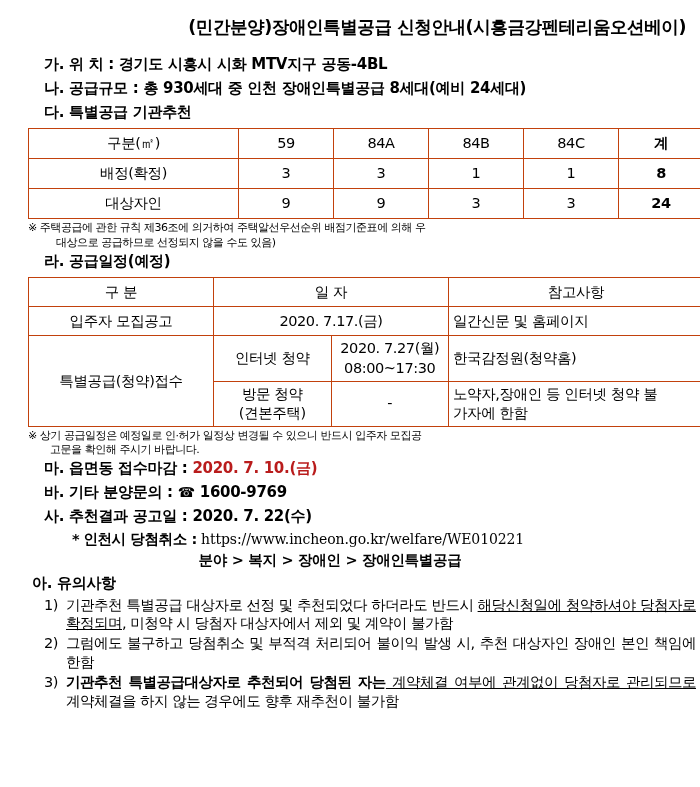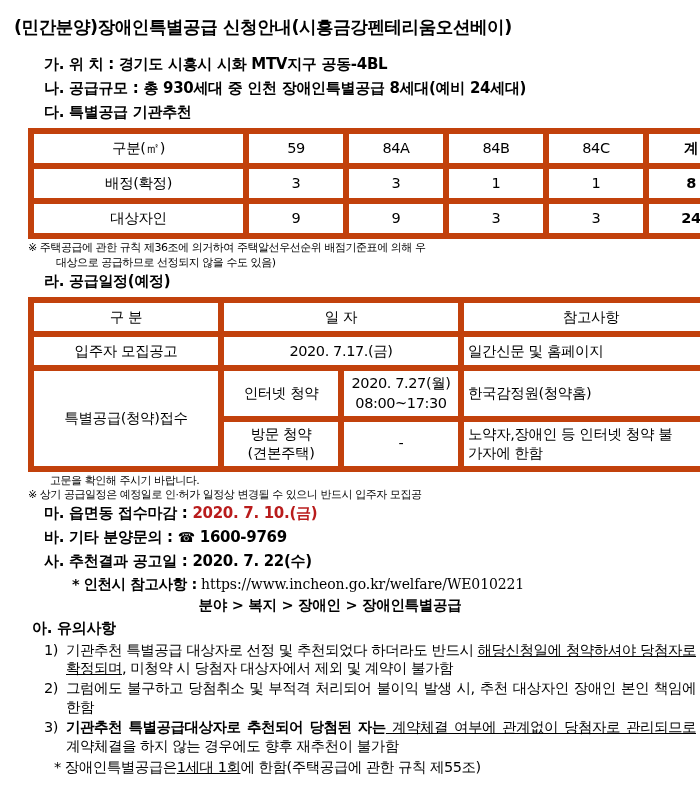--- a/index.html
+++ b/index.html
@@ -21,21 +21,21 @@
   .page {
     width: 700px;
     height: 787px;
     box-sizing: border-box;
     padding: 10px 14px 0 14px;
     position: relative;
   }
 
   
   .doc-title {
-    text-align: left;
+    text-align: right;
     font-size: 17.5px;
     font-weight: bold;
     letter-spacing: -0.4px;
     margin: 6px 0 16px 0;
     white-space: nowrap;
   }
 
   
   .item-line {
     font-weight: bold;
@@ -50,21 +50,21 @@
   }
 
   
   table.grid {
     border-collapse: collapse;
     width: 660px;
     margin: 6px 0 2px 14px;
     table-layout: fixed;
   }
   table.grid td, table.grid th {
-    border: 6px solid #c2410c;
+    border: 1px solid #c2410c;
     font-weight: normal;
     font-size: 14.5px;
     text-align: center;
     vertical-align: middle;
     padding: 3px 2px;
     letter-spacing: -0.4px;
   }
   table.grid td.bold, table.grid th.bold {
     font-weight: bold;
   }
@@ -234,43 +234,43 @@
         <td>-</td>
         <td class="lft">
           <span>노약자,장애인 등 인터넷 청약 불</span><br>
           <span>가자에 한함</span>
         </td>
       </tr>
     </tbody>
   </table>
 
   <div class="note">
+    <span class="hang">※ 상기 공급일정은 예정일로 인·허가 일정상 변경될 수 있으니 반드시 입주자 모집공</span>
     <span class="hang" style="padding-left:22px;text-indent:0">고문을 확인해 주시기 바랍니다.</span>
-    <span class="hang">※ 상기 공급일정은 예정일로 인·허가 일정상 변경될 수 있으니 반드시 입주자 모집공</span>
   </div>
 
   <div class="item-line" style="margin-top:2px">
     <span>마. 읍면동 접수마감 :</span>
     <span class="blue">2020. 7. 10.(금)</span>
   </div>
 
   <div class="item-line">
     <span>바. 기타 분양문의 :</span>
     <span class="phone-ico">☎</span>
     <span>1600-9769</span>
   </div>
 
   <div class="item-line">
     <span>사. 추천결과 공고일 :</span>
     <span>2020. 7. 22(수)</span>
   </div>
 
   <div class="star-line">
     <b>*</b>
-    <b>인천시 참고사항 :</b>
+    <b>인천시 당첨취소 :</b>
     <span class="url-text">https://www.incheon.go.kr/welfare/WE010221</span>
   </div>
   <div class="center-line">분야 &gt; 복지 &gt; 장애인 &gt; 장애인특별공급</div>
 
   <div class="caution-head">아. 유의사항</div>
 
   <ol class="cautions">
     <li>
       <span class="marker">1)</span>
       <span>기관추천 특별공급 대상자로 선정 및 추천되었다 하더라도 반드시 </span><span class="u">해당신청일에 청약하셔야 당첨자로 확정되며</span><span>, 미청약 시 당첨자 대상자에서 제외 및 계약이 불가함</span>
@@ -278,18 +278,14 @@
     <li>
       <span class="marker">2)</span>
       <span>그럼에도 불구하고 당첨취소 및 부적격 처리되어 불이익 발생 시, 추천 대상자인 장애인 본인 책임에 한함</span>
     </li>
     <li>
       <span class="marker">3)</span>
       <span class="bold">기관추천 특별공급대상자로 추천되어 당첨된 자는</span><span class="u"> 계약체결 여부에 관계없이 당첨자로 관리되므로</span><span> 계약체결을 하지 않는 경우에도 향후 재추천이 불가함</span>
     </li>
   </ol>
 
-  <div class="last-star">
-    <span>*</span>
-    <span>장애인특별공급은</span><span class="u">1세대 1회</span><span>에 한함(주택공급에 관한 규칙 제55조)</span>
-  </div>
 
 </div>
 
 </body></html>

